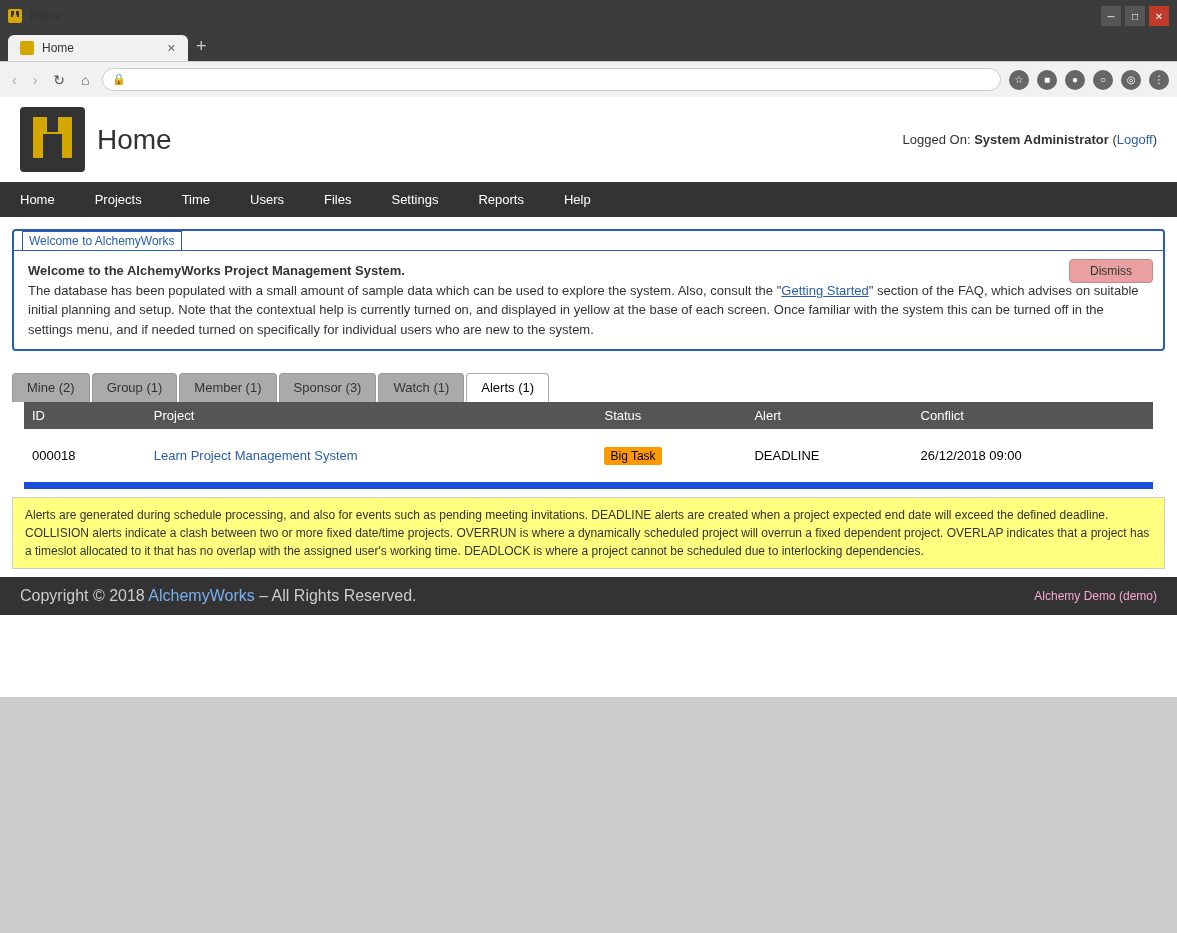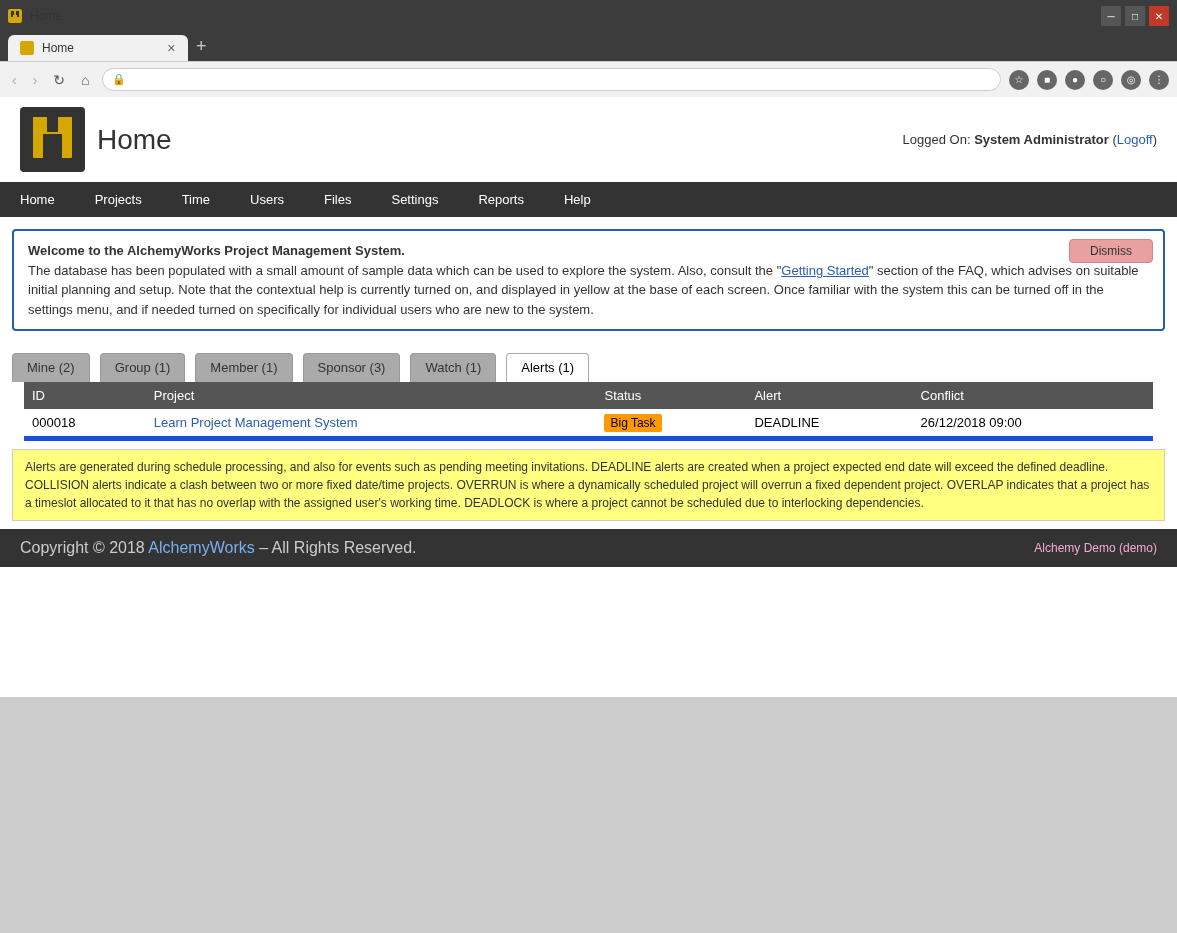--- a/index.html
+++ b/index.html
@@ -47,28 +47,28 @@
     
     .welcome-section { margin: 12px; border: 2px solid #2a5db0; border-radius: 4px; }
     .welcome-title { background: #fff; padding: 6px 10px; font-size: 12px; color: #2a5db0; border-bottom: none; display: inline-block; margin-top: -1px; margin-left: 8px; position: relative; }
     .welcome-content { padding: 10px 14px; position: relative; }
     .welcome-content p { font-size: 13px; line-height: 1.5; color: #333; }
     .welcome-content p strong { font-weight: bold; }
     .welcome-content a { color: #2a5db0; }
     .dismiss-btn { position: absolute; top: 8px; right: 10px; background: #e8a0a0; border: 1px solid #c88; border-radius: 4px; padding: 4px 20px; font-size: 12px; color: #333; cursor: pointer; }
 
     
-    .tab-section { padding: 10px 12px 0; display: flex; gap: 10px; }
+    .tab-section { padding: 10px 12px 0; display: flex; gap: 2px; }
     .filter-tab { padding: 6px 14px; background: #aaa; color: #333; border-radius: 4px 4px 0 0; cursor: pointer; font-size: 13px; border: 1px solid #999; border-bottom: none; }
     .filter-tab.active { background: #fff; border: 1px solid #aaa; border-bottom: 1px solid #fff; color: #000; }
 
     
     .data-table { width: 100%; border-collapse: collapse; margin: 0 12px; width: calc(100% - 24px); }
     .data-table th { background: #555; color: #fff; padding: 6px 8px; text-align: left; font-size: 13px; font-weight: normal; }
-    .data-table td { padding: 6px 8px; font-size: 13px; border-bottom: 5px solid #1d4ed8; }
+    .data-table td { padding: 19px 8px; font-size: 13px; border-bottom: 7px solid #1d4ed8; }
     .data-table tr:nth-child(even) { background: #f9f9f9; }
     .table-wrapper { margin: 0 12px; }
     .project-link { color: #2a5db0; text-decoration: none; }
     .status-badge { background: #f90; padding: 2px 6px; border-radius: 2px; color: #000; font-size: 12px; }
 
     .showing-row { display: flex; justify-content: space-between; align-items: center; padding: 4px 12px; font-size: 13px; color: #333; }
     .display-options { display: flex; gap: 4px; align-items: center; }
     .display-options a { color: #2a5db0; text-decoration: none; }
     .display-options .active-count { font-weight: bold; color: #000; }
 
@@ -167,20 +167,23 @@
       <a class="nav-item">Projects</a>
       <a class="nav-item">Time</a>
       <a class="nav-item">Users</a>
       <a class="nav-item">Files</a>
       <a class="nav-item">Settings</a>
       <a class="nav-item">Reports</a>
       <a class="nav-item">Help</a>
     </nav>
 
     <div class="welcome-section">
+      <div style="border-bottom: 1px solid #2a5db0; position: relative;">
+        <span class="welcome-title" style="background:#fff; padding: 2px 6px; font-size:12px; color:#2a5db0; border: 1px solid #2a5db0; display:inline-block; position:relative; top:1px; margin-left: 8px;">Welcome to AlchemyWorks</span>
+      </div>
       <div class="welcome-content">
         <button class="dismiss-btn">Dismiss</button>
         <p>
           <strong>Welcome to the AlchemyWorks Project Management System.</strong><br>
           <span>The database has been populated with a small amount of sample data which can be used to explore the system. Also, consult the "</span><a href="#">Getting Started</a><span>" section of the FAQ, which advises on suitable initial planning and setup. Note that the contextual help is currently turned on, and displayed in yellow at the base of each screen. Once familiar with the system this can be turned off in the settings menu, and if needed turned on specifically for individual users who are new to the system.</span>
         </p>
       </div>
     </div>
 
     <div class="tab-section">

